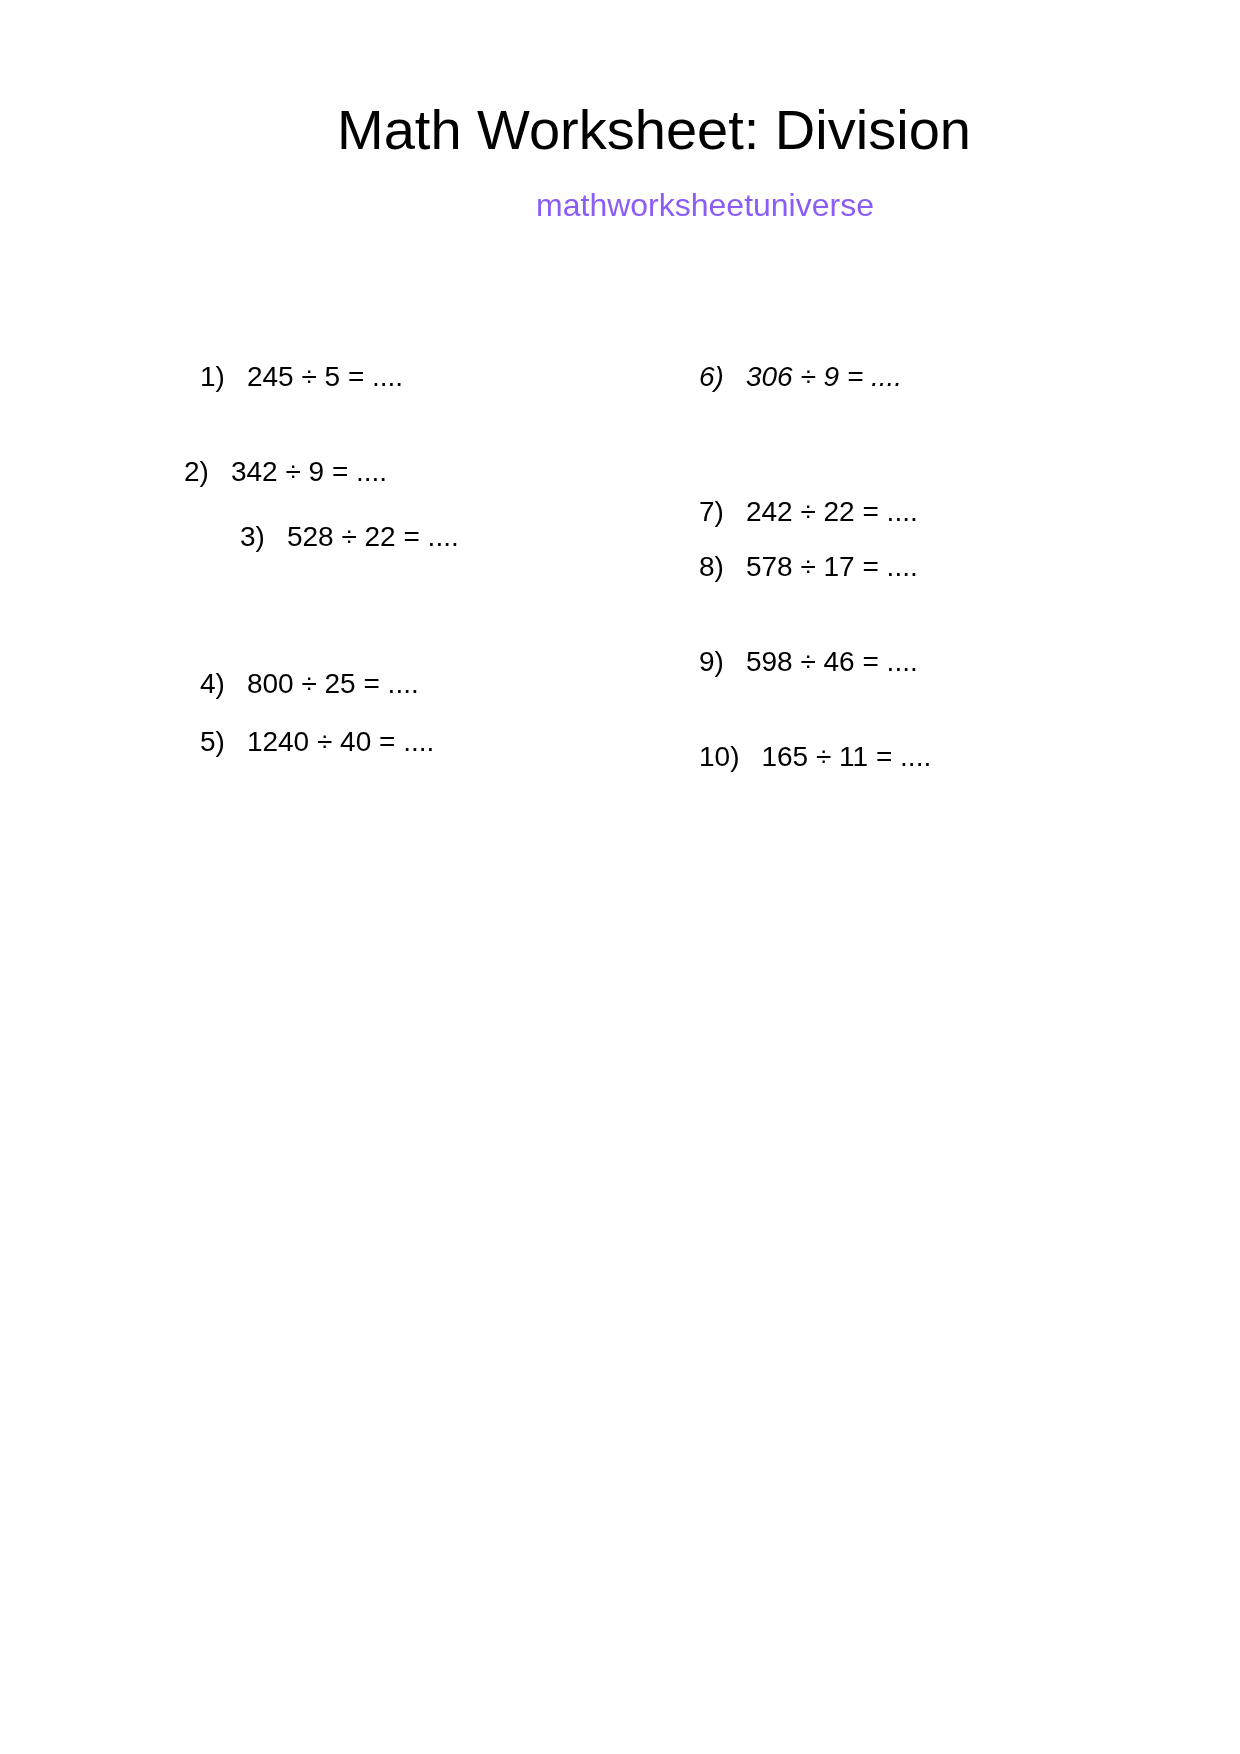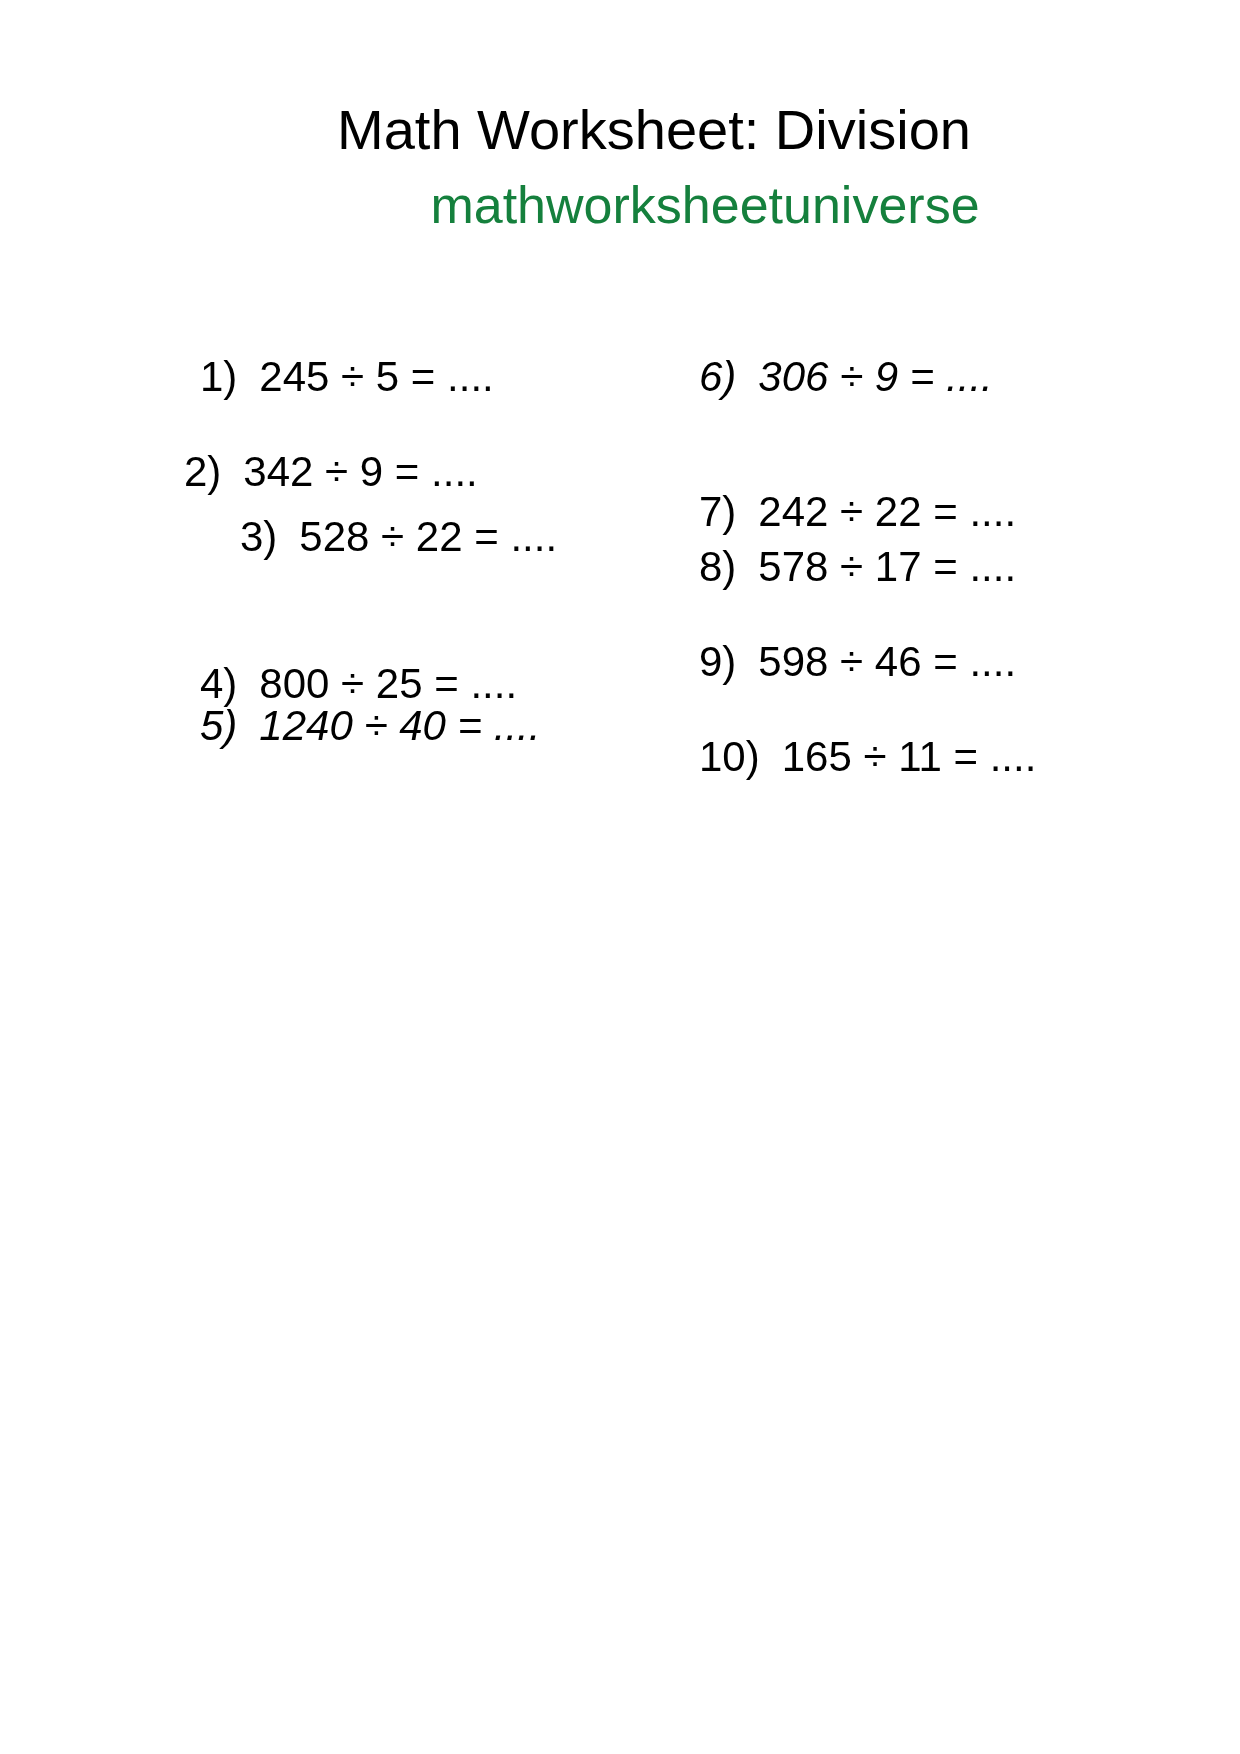--- a/index.html
+++ b/index.html
@@ -28,28 +28,28 @@
       white-space: nowrap;
     }
     .subtitle {
       position: absolute;
       left: 0;
       top: 182px;
       width: 1240px;
       padding-left: 170px;
       box-sizing: border-box;
       text-align: center;
-      font-size: 52px;
+      font-size: 32px;
       line-height: 46px;
-      color: #15803d;
+      color: #8b5cf6;
       white-space: nowrap;
     }
     .problem {
       position: absolute;
-      font-size: 42px;
+      font-size: 28px;
       line-height: 48px;
       white-space: nowrap;
     }
     .problem .num {
       display: inline-block;
     }
     .problem .expr {
       display: inline-block;
       margin-left: 22px;
     }
@@ -68,21 +68,21 @@
   </div>
   <div class="problem" style="left:184px; top:448px;">
     <span class="num">2)</span><span class="expr">342 ÷ 9 = ....</span>
   </div>
   <div class="problem" style="left:200px; top:513px;margin-left:40px;">
     <span class="num">3)</span><span class="expr">528 ÷ 22 = ....</span>
   </div>
   <div class="problem" style="left:200px; top:660px;">
     <span class="num">4)</span><span class="expr">800 ÷ 25 = ....</span>
   </div>
-  <div class="problem" style="left:200px; top:702px;font-style:italic;">
+  <div class="problem" style="left:200px; top:718px;">
     <span class="num">5)</span><span class="expr">1240 ÷ 40 = ....</span>
   </div>
 </div>
 
 <div>
   <div class="problem" style="left:699px; top:353px;font-style:italic;">
     <span class="num">6)</span><span class="expr">306 ÷ 9 = ....</span>
   </div>
   <div class="problem" style="left:699px; top:448px;margin-top:40px;">
     <span class="num">7)</span><span class="expr">242 ÷ 22 = ....</span>

